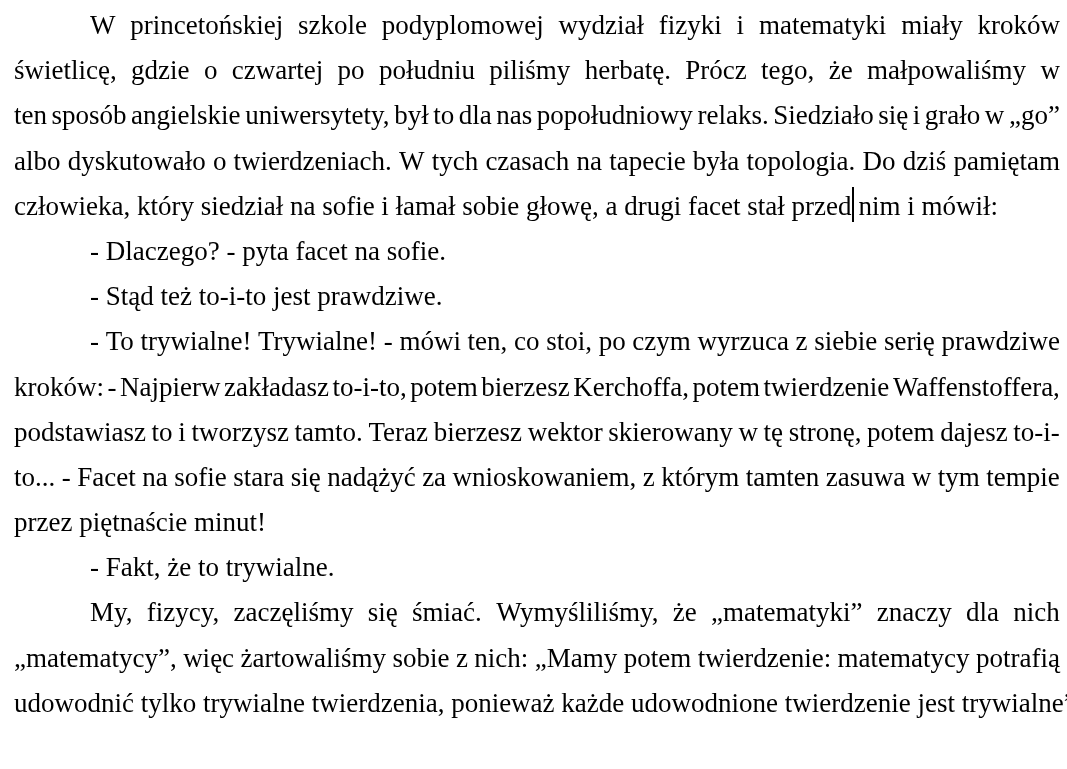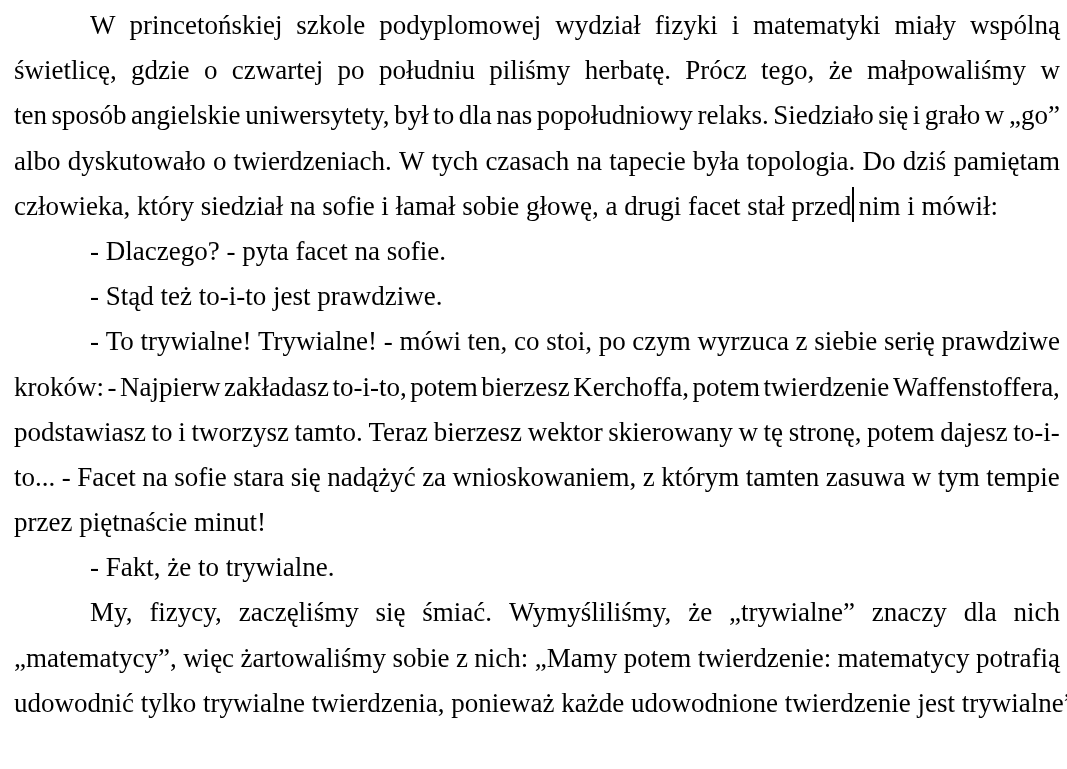--- a/index.html
+++ b/index.html
@@ -55,21 +55,21 @@
     <div class="line indent justify">
       <span>W</span>
       <span>princetońskiej</span>
       <span>szkole</span>
       <span>podyplomowej</span>
       <span>wydział</span>
       <span>fizyki</span>
       <span>i</span>
       <span>matematyki</span>
       <span>miały</span>
-      <span>wspólną</span>
+      <span>kroków</span>
     </div>
     <div class="line justify">
       <span>świetlicę,</span>
       <span>gdzie</span>
       <span>o</span>
       <span>czwartej</span>
       <span>po</span>
       <span>południu</span>
       <span>piliśmy</span>
       <span>herbatę.</span>
@@ -186,21 +186,21 @@
     <div class="line">przez piętnaście minut!</div>
     <div class="line indent">- Fakt, że to trywialne.</div>
     <div class="line indent justify">
       <span>My,</span>
       <span>fizycy,</span>
       <span>zaczęliśmy</span>
       <span>się</span>
       <span>śmiać.</span>
       <span>Wymyśliliśmy,</span>
       <span>że</span>
-      <span>„trywialne”</span>
+      <span>„matematyki”</span>
       <span>znaczy</span>
       <span>dla</span>
       <span>nich</span>
     </div>
     <div class="line justify">
       <span>„matematycy”,</span>
       <span>więc</span>
       <span>żartowaliśmy</span>
       <span>sobie</span>
       <span>z</span>

